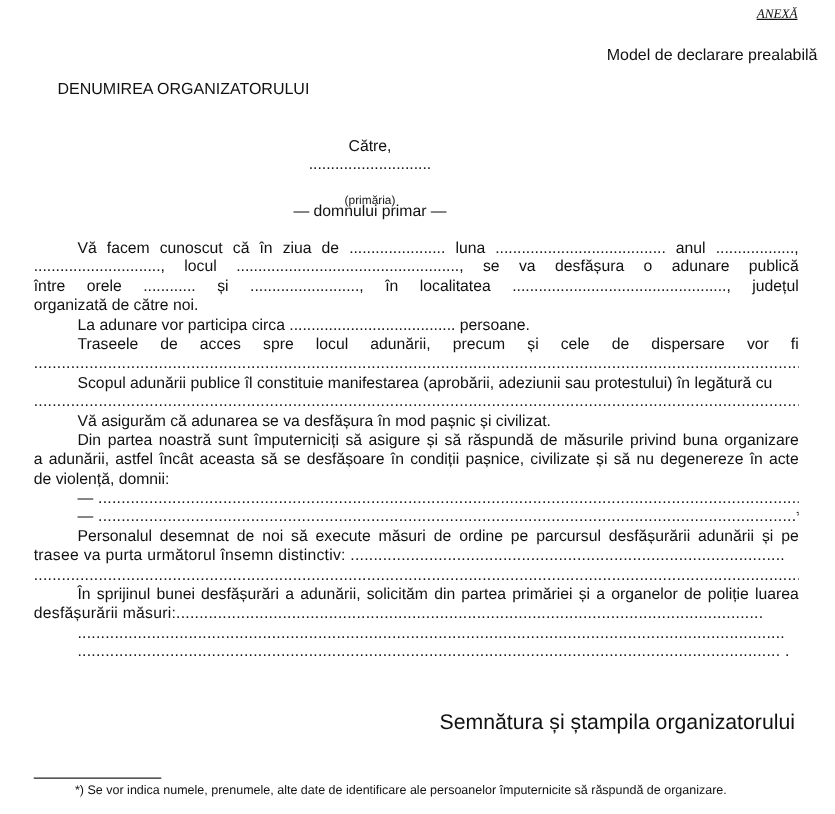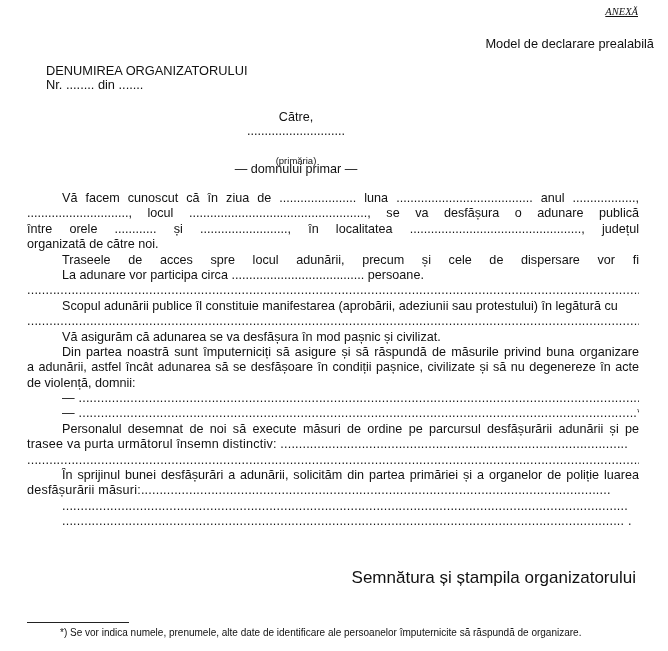--- a/index.html
+++ b/index.html
@@ -20,41 +20,40 @@
   .fnline { left:27px; top:622px; width:102px; height:0; border-top:1px solid #222; }
   .fn { left:60px; top:627px; font-size:10px; }
 </style>
 </head>
 <body>
 
 <div class="abs annex">ANEXĂ</div>
 <div class="abs model">Model de declarare prealabilă</div>
 <div class="abs org">
   <div>DENUMIREA ORGANIZATORULUI</div>
-  <div>Nr. ........ din .......</div>
 </div>
 
 <div class="abs center" style="top:110px;">Către,</div>
 <div class="abs center" style="top:124px;">............................</div>
 <div class="abs center small" style="top:155px;">(primăria)</div>
 <div class="abs center" style="top:162px;">— domnului primar —</div>
 
 <div class="body">
   <span class="line just ind">Vă facem cunoscut că în ziua de ...................... luna ....................................... anul ..................,</span>
   <span class="line just">............................., locul ..................................................., se va desfășura o adunare publică</span>
   <span class="line just">între orele ............ și ........................., în localitatea ................................................., județul</span>
   <span class="line">organizată de către noi.</span>
+  <span class="line ind">La adunare vor participa circa ...................................... persoane.</span>
   <span class="line just ind">Traseele de acces spre locul adunării, precum și cele de dispersare vor fi</span>
-  <span class="line ind">La adunare vor participa circa ...................................... persoane.</span>
   <span class="dotfill">........................................................................................................................................................................ .</span>
   <span class="line ind">Scopul adunării publice îl constituie manifestarea (aprobării, adeziunii sau protestului) în legătură cu</span>
   <span class="dotfill">........................................................................................................................................................................ .</span>
   <span class="line ind">Vă asigurăm că adunarea se va desfășura în mod pașnic și civilizat.</span>
   <span class="line just ind">Din partea noastră sunt împuterniciți să asigure și să răspundă de măsurile privind buna organizare</span>
-  <span class="line just">a adunării, astfel încât adunarea să se desfășoare în condiții pașnice, civilizate și să nu degenereze în acte</span>
+  <span class="line just">a adunării, astfel încât aceasta să se desfășoare în condiții pașnice, civilizate și să nu degenereze în acte</span>
   <span class="line">de violență, domnii:</span>
   <span class="dotfill ind">— ........................................................................................................................................................</span>
   <span class="dotfill ind">— .......................................................................................................................................................*)</span>
   <span class="line just ind">Personalul desemnat de noi să execute măsuri de ordine pe parcursul desfășurării adunării și pe</span>
   <span class="dotfill">trasee va purta următorul însemn distinctiv: ..............................................................................................</span>
   <span class="dotfill">........................................................................................................................................................................ .</span>
   <span class="line just ind">În sprijinul bunei desfășurări a adunării, solicităm din partea primăriei și a organelor de poliție luarea</span>
   <span class="dotfill">desfășurării măsuri:...............................................................................................................................</span>
   <span class="dotfill ind">.........................................................................................................................................................</span>
   <span class="dotfill ind">........................................................................................................................................................ .</span>

